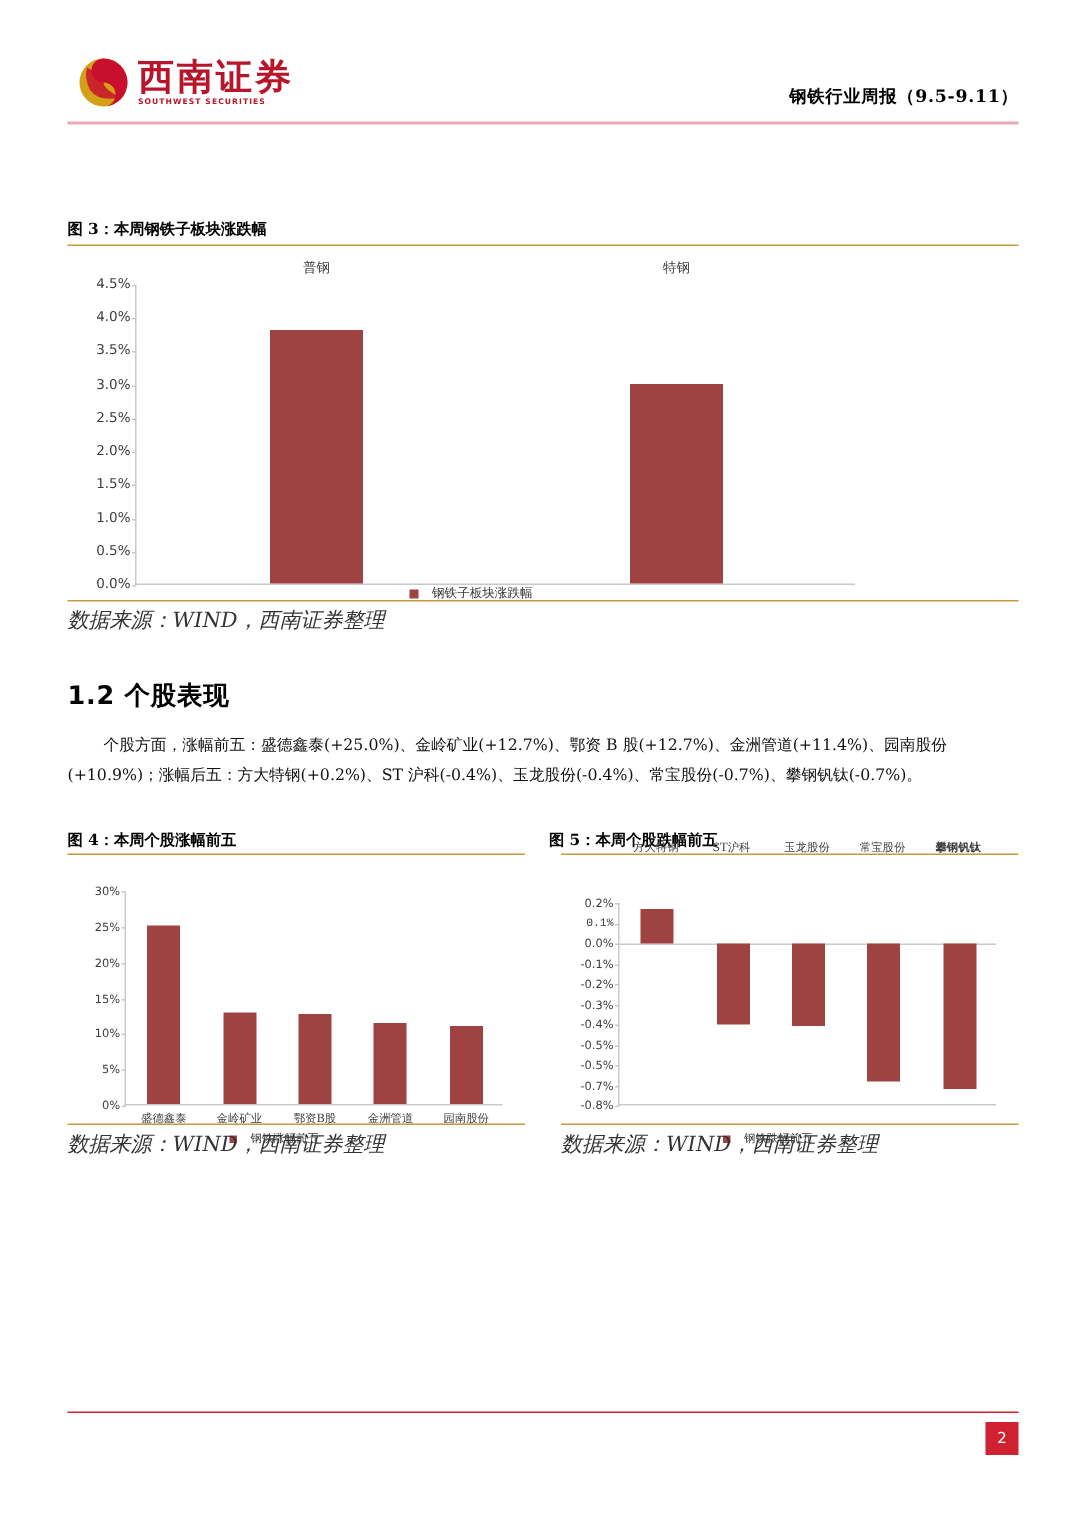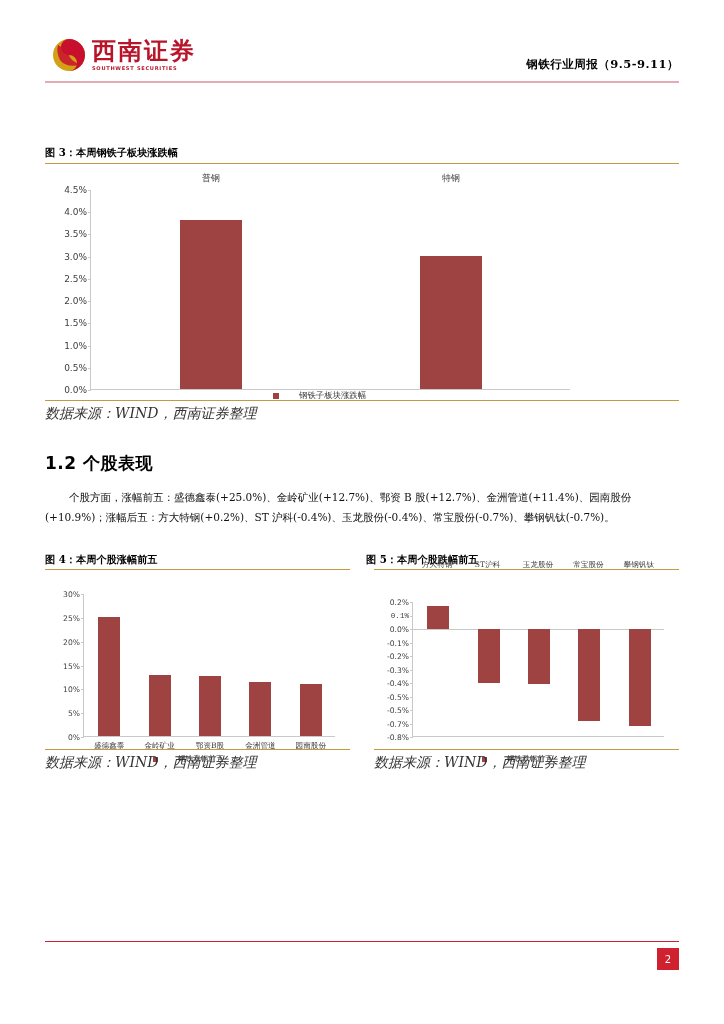--- a/index.html
+++ b/index.html
@@ -42,21 +42,21 @@
   .chart3-box { position: absolute; left: 45px; top: 168px; width: 634px; height: 232px; }
   .c3-plot { position: absolute; left: 45px; top: 22px; width: 480px; height: 200px;
              border-left: 1px solid #c9c9c9; border-bottom: 1px solid #c9c9c9; }
   .c3-ylab { position: absolute; right: 100%; margin-right: 4px; font-size: 9px; color: #3d3d3d;
              transform: translateY(-50%); white-space: nowrap;
              font-family: "DejaVu Sans", "Liberation Sans", sans-serif; }
   .c3-tick { position: absolute; left: -3.5px; width: 3.5px; height: 1px; background: #c9c9c9; }
   .c3-bar { position: absolute; bottom: 0; background: #9e4342; }
   .c3-xlab { position: absolute; top: -18px; font-size: 9px; color: #3d3d3d; transform: translateX(-50%);
              white-space: nowrap; font-family: "DejaVu Serif", "Liberation Serif", serif; }
-  .legend { position: absolute; display: flex; align-items: center; gap: 20px; font-size: 8.4px; color: #333;
+  .legend { position: absolute; display: flex; align-items: center; gap: 9px; font-size: 8.4px; color: #333;
             font-family: "DejaVu Serif", "Liberation Serif", serif; }
   .legend-swatch { width: 6px; height: 6px; background: #9e4342; display: inline-block; }
 
   
   .c4-plot { position: absolute; left: 38px; top: 20px; width: 252px; height: 143px;
              border-left: 1px solid #c9c9c9; border-bottom: 1px solid #c9c9c9; }
   .c4-ylab { position: absolute; right: 100%; margin-right: 4px; font-size: 7.6px; color: #3d3d3d;
              transform: translateY(-50%); white-space: nowrap; }
   .c4-tick { position: absolute; left: -3px; width: 3px; height: 1px; background: #c9c9c9; }
   .c4-bar { position: absolute; background: #9e4342; }
@@ -210,21 +210,21 @@
         <div class="c4-bar" style="left: 215.8px; width: 22px; top: 27px; height: 97.2px; background: rgb(158, 67, 66);"></div>
       </div>
     <div class="legend" style="left:108px; top:180px; font-size:7.6px;">
       <span class="legend-swatch" style="width:5px;height:5px;"></span>
       <span>钢铁跌幅前五</span>
     </div>
   <div class="c5-xlab-top" style="left: 63.2px; top: -14px;">方大特钢</div>
       <div class="c5-xlab-top" style="left: 113.6px; top: -14px;">ST沪科</div>
       <div class="c5-xlab-top" style="left: 164px; top: -14px;">玉龙股份</div>
       <div class="c5-xlab-top" style="left: 214.4px; top: -14px;">常宝股份</div>
-      <div class="c5-xlab-top" style="left: 264.8px; top: -14px;">攀钢钒钛</div>
+      <div class="c5-xlab-top" style="left: 264.8px; top: -14px; font-weight: bold;">攀钢钒钛</div>
     </div>
   <div class="cap-rule" style="left:374px; top:749px; width:305px;"></div>
   <div class="src" style="left:374px; top:754px;">数据来源：WIND，西南证券整理</div>
 
   <div class="footer-rule"></div>
   <div class="page-badge">2</div>
 
 </div>
 
 </body></html>

